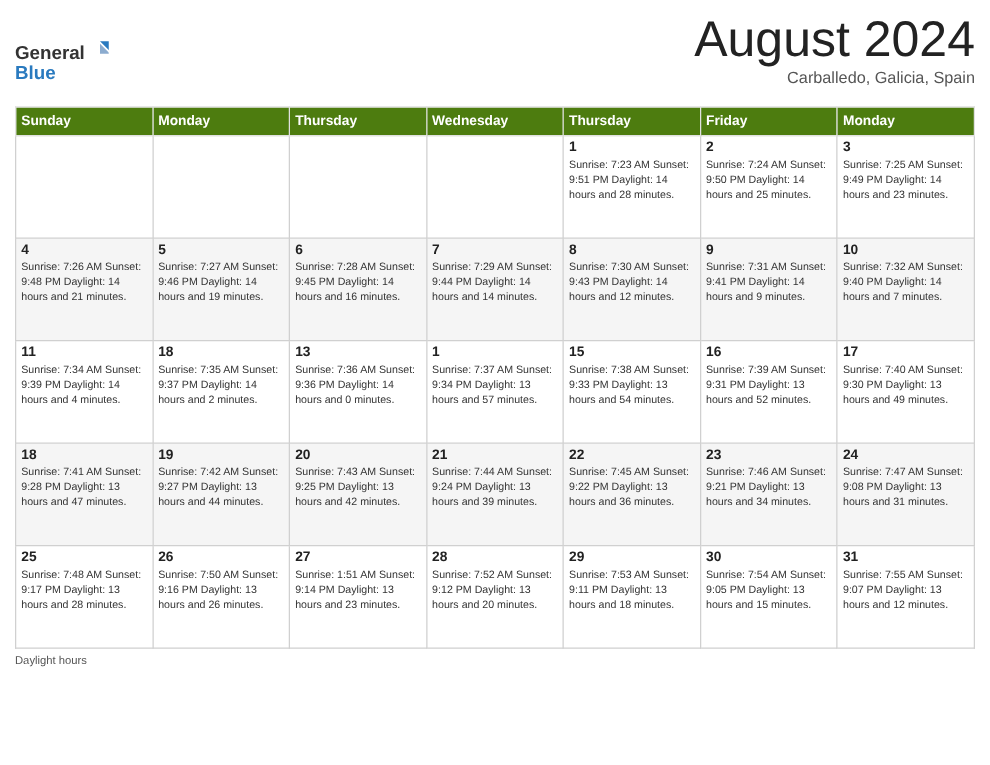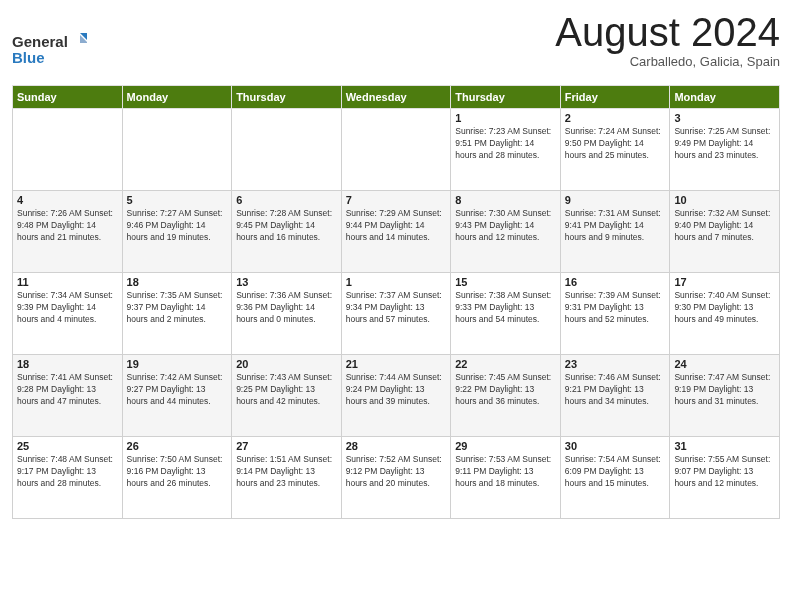--- a/index.html
+++ b/index.html
@@ -285,21 +285,21 @@
           <td>
             <span class="day-number">23</span>
             <div class="day-info">Sunrise: 7:46 AM
 Sunset: 9:21 PM
 Daylight: 13 hours
 and 34 minutes.</div>
           </td>
           <td>
             <span class="day-number">24</span>
             <div class="day-info">Sunrise: 7:47 AM
-Sunset: 9:19 PM
+Sunset: 9:08 PM
 Daylight: 13 hours
 and 31 minutes.</div>
           </td>
         </tr>
         <tr>
           <td>
             <span class="day-number">25</span>
             <div class="day-info">Sunrise: 7:48 AM
 Sunset: 9:17 PM
 Daylight: 13 hours
@@ -329,28 +329,31 @@
           <td>
             <span class="day-number">29</span>
             <div class="day-info">Sunrise: 7:53 AM
 Sunset: 9:11 PM
 Daylight: 13 hours
 and 18 minutes.</div>
           </td>
           <td>
             <span class="day-number">30</span>
             <div class="day-info">Sunrise: 7:54 AM
-Sunset: 6:09 PM
+Sunset: 9:05 PM
 Daylight: 13 hours
 and 15 minutes.</div>
           </td>
           <td>
             <span class="day-number">31</span>
             <div class="day-info">Sunrise: 7:55 AM
 Sunset: 9:07 PM
 Daylight: 13 hours
 and 12 minutes.</div>
           </td>
         </tr>
       </tbody>
   </table>
 
+  <div class="footer">
+    <span>Daylight hours</span>
+  </div>
 </div>
 
 </body></html>

